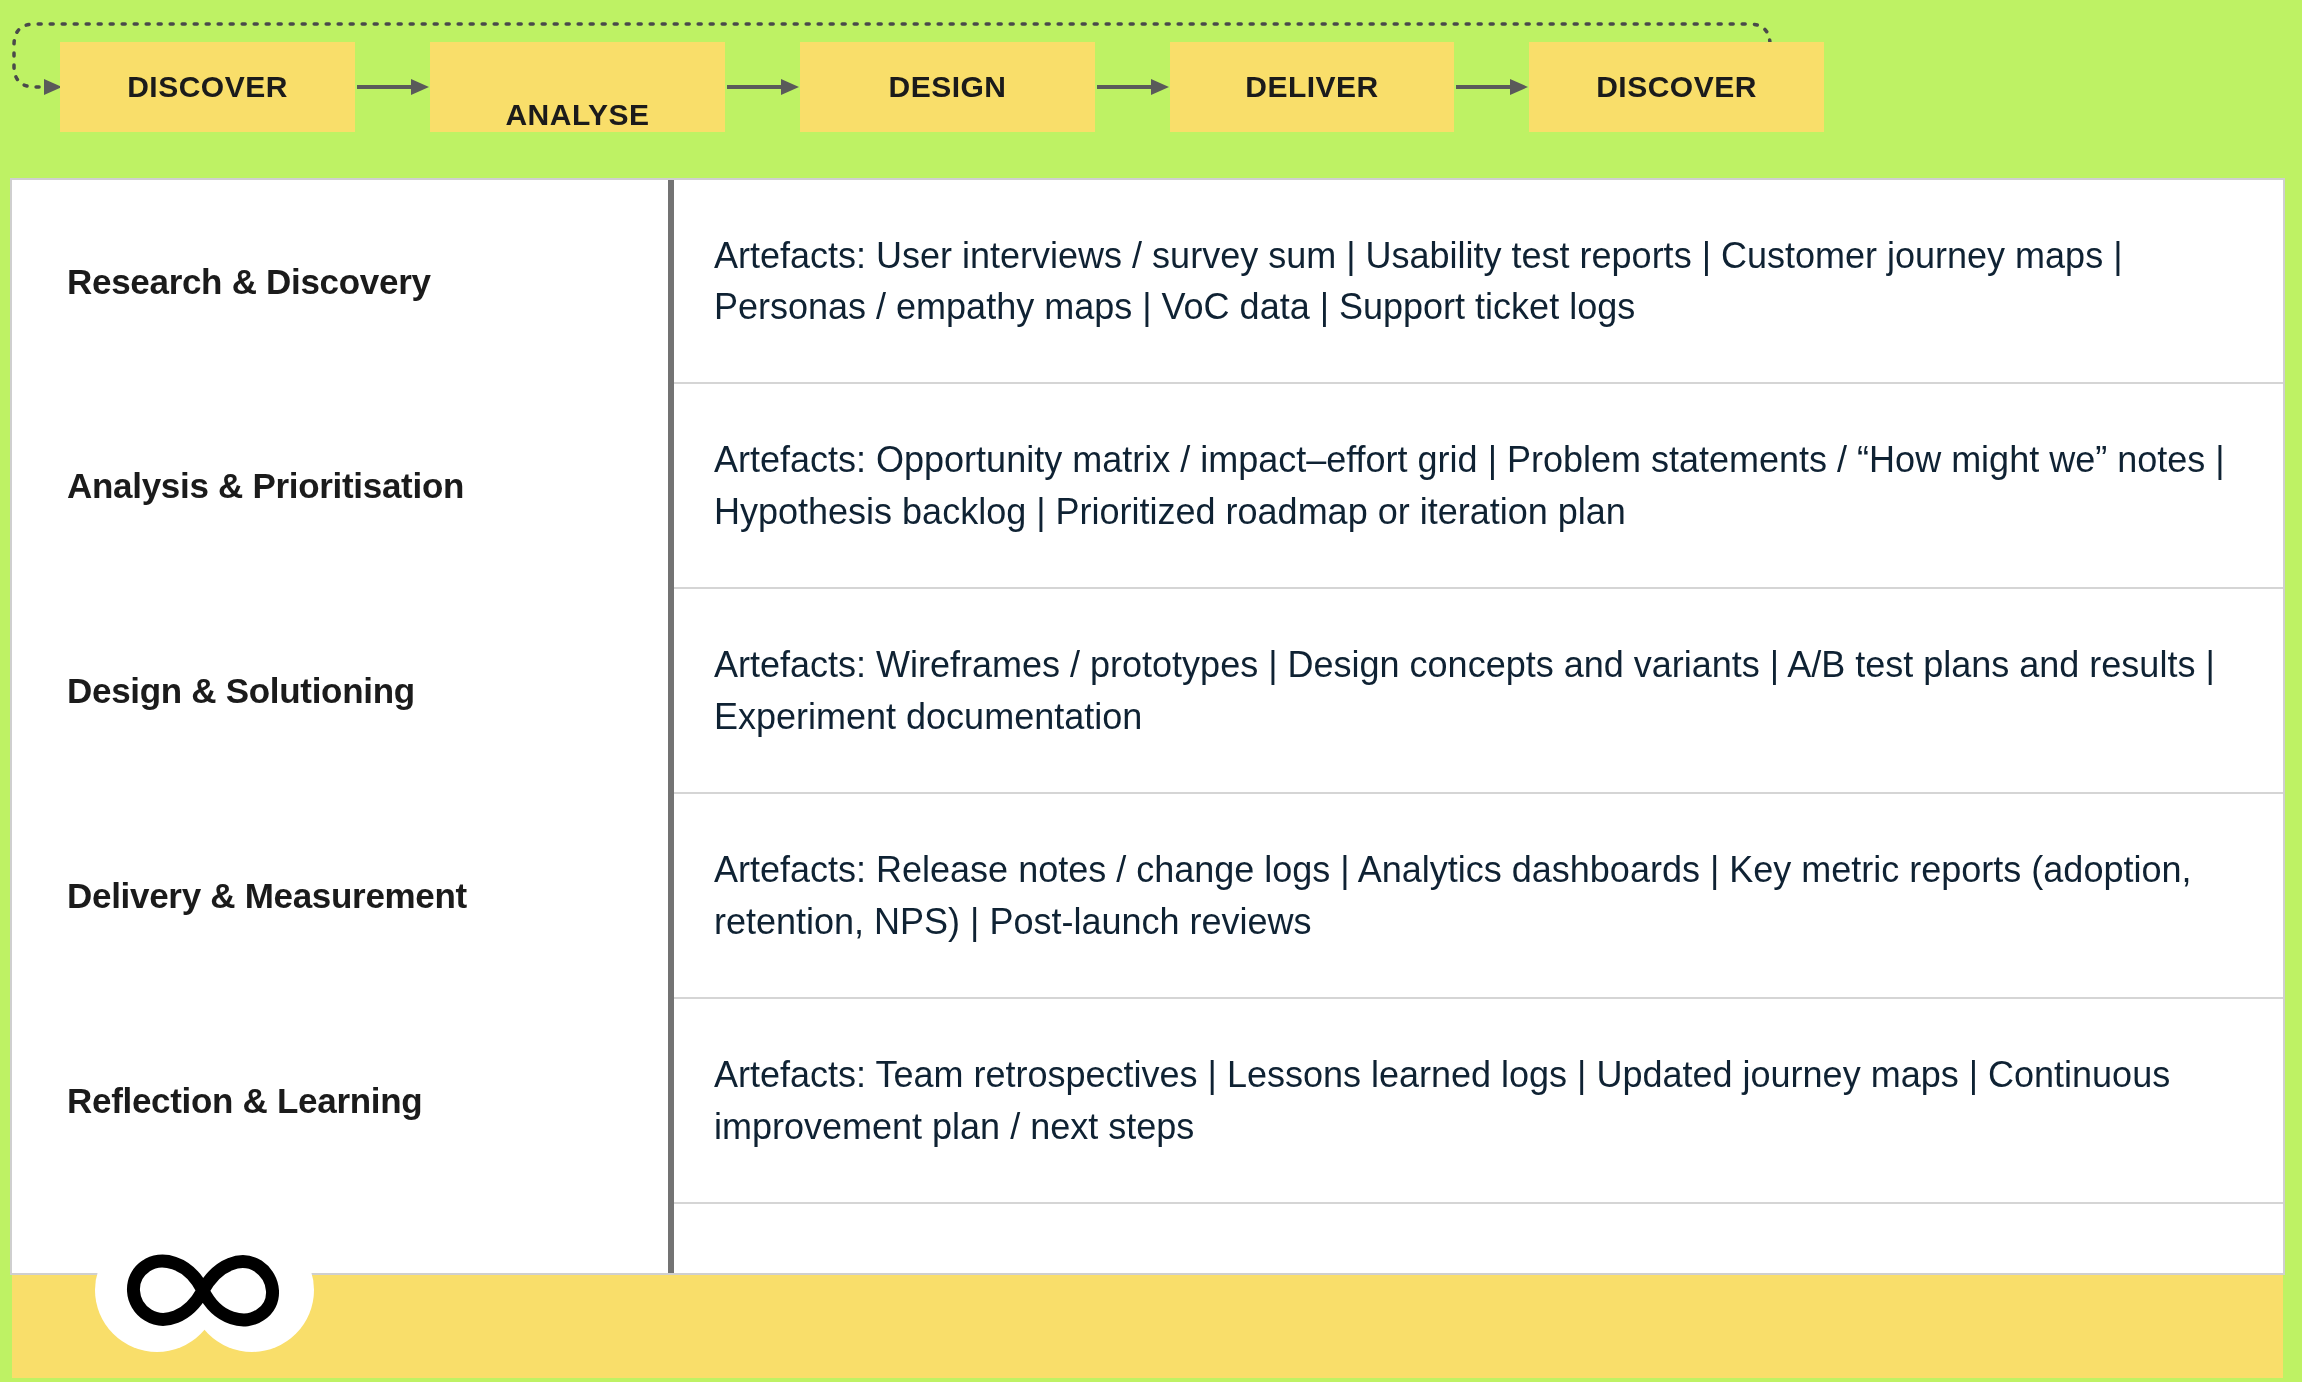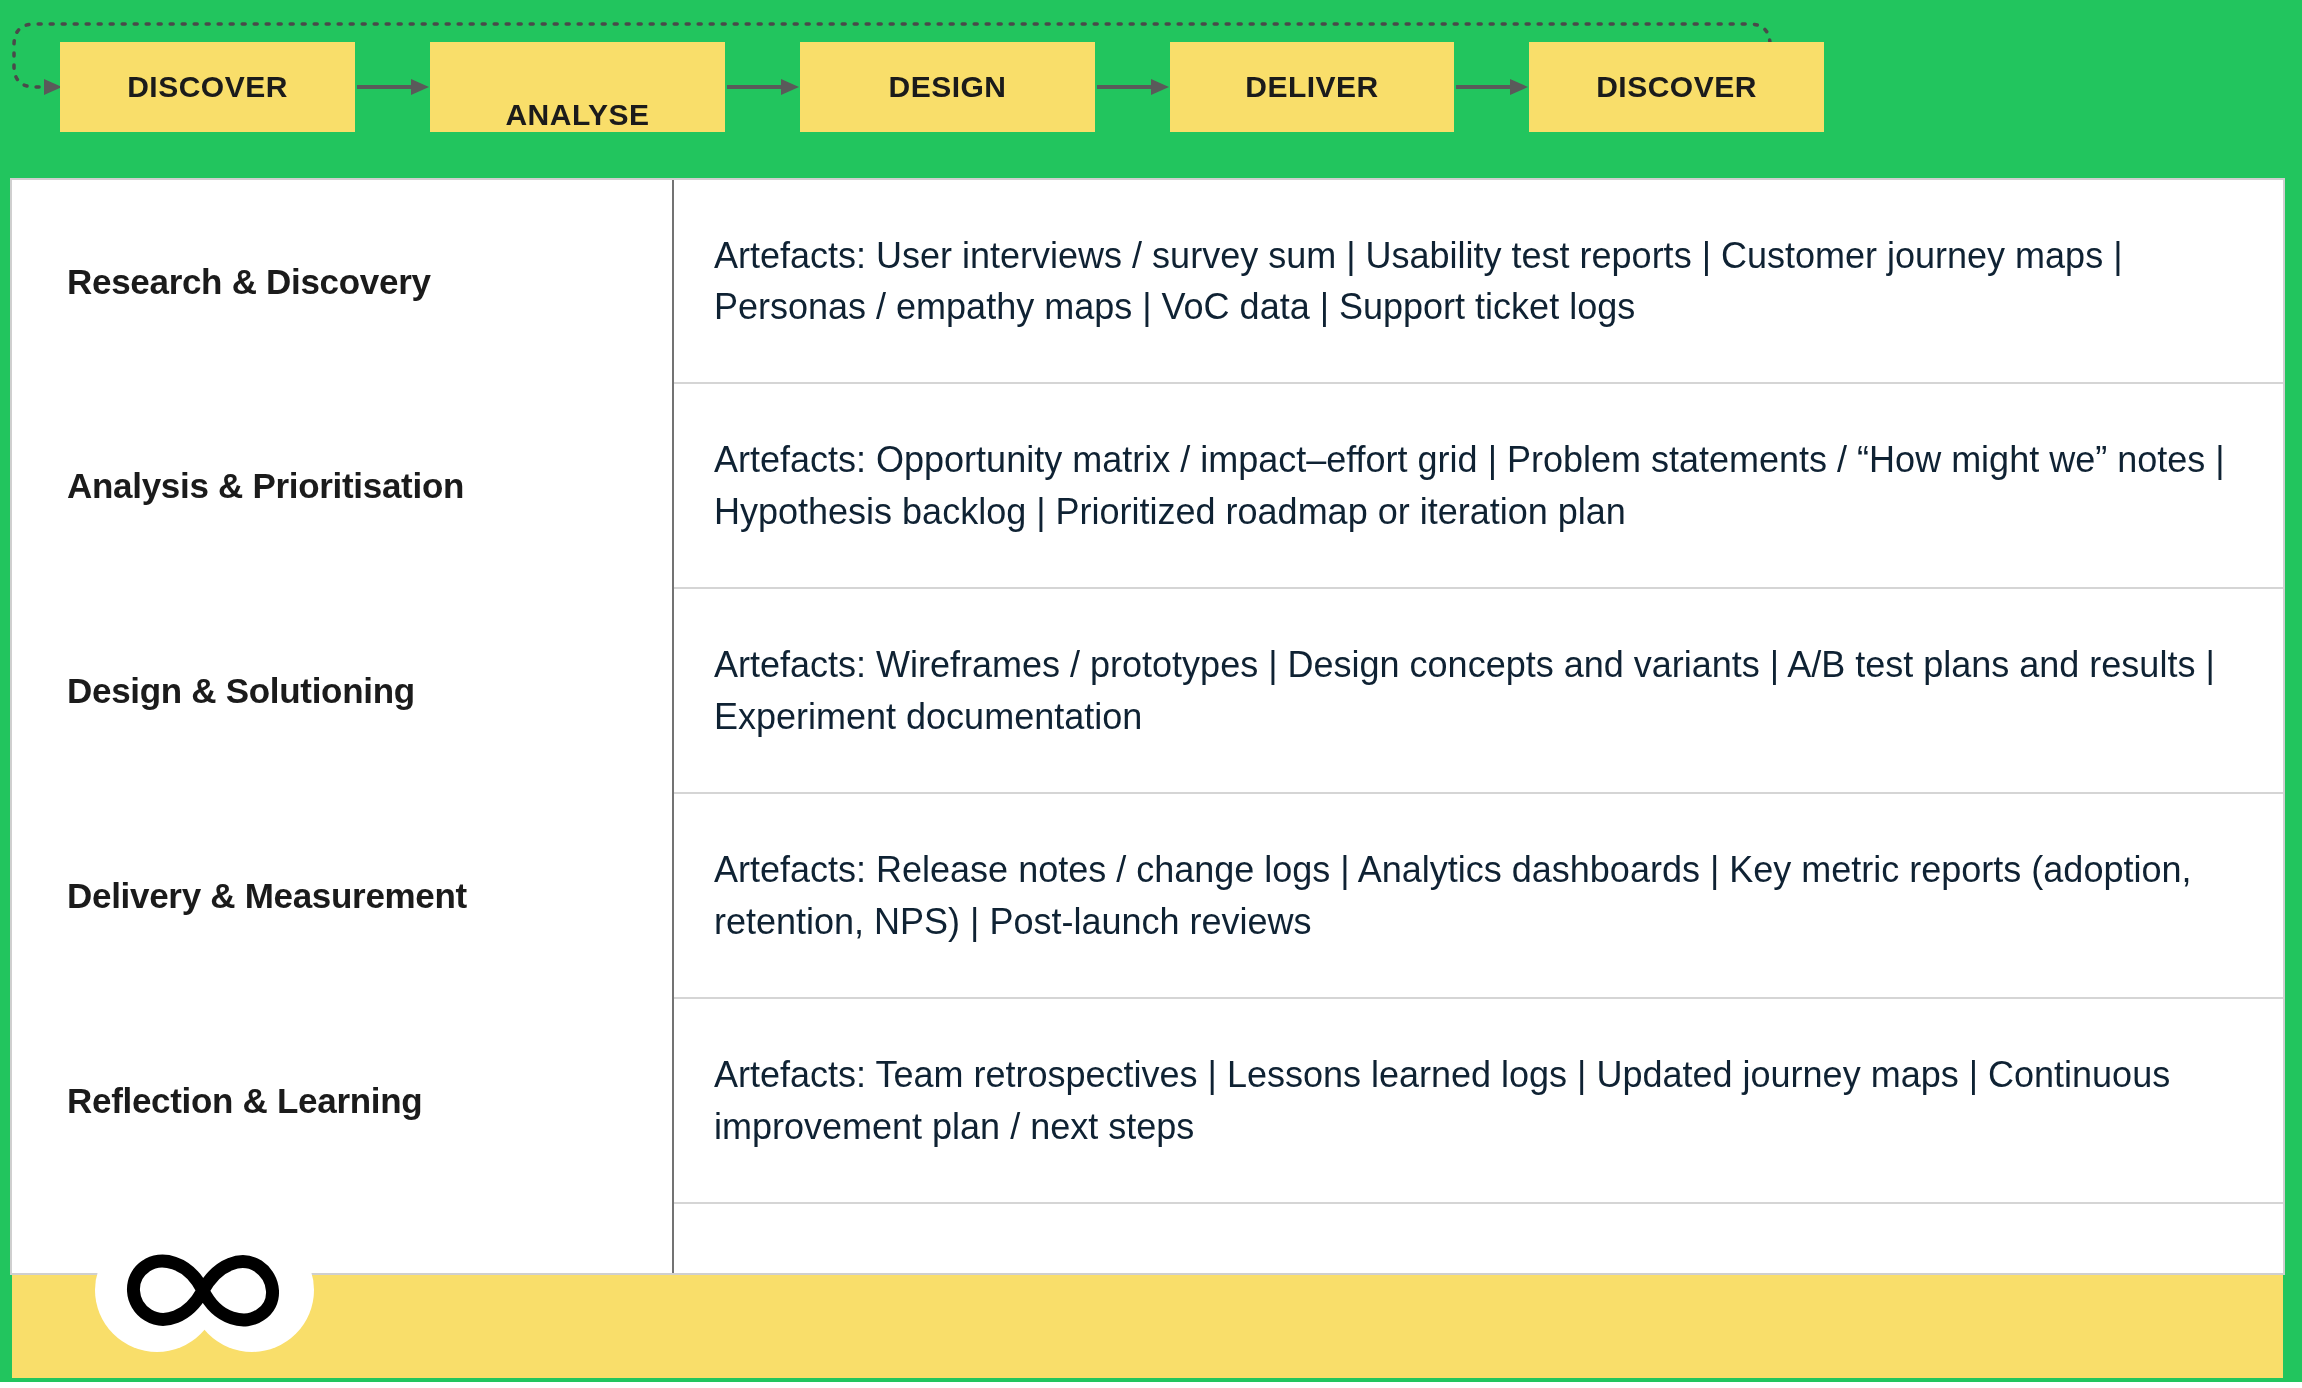--- a/index.html
+++ b/index.html
@@ -10,21 +10,21 @@
     height: 1388px;
     background: #ffffff;
     font-family: "Liberation Sans", sans-serif;
     overflow: hidden;
   }
 
   #slide {
     position: relative;
     width: 2302px;
     height: 1388px;
-    background: #22c55e;
+    background: #bef264;
     padding-left: 36px;
   }
 
   
   #flow-strip {
     position: absolute;
     left: 0;
     top: 0;
     width: 2302px;
     height: 175px;
@@ -86,21 +86,21 @@
     height: 1097px;
     border: 2px solid #cfcfcf;
     background: #ffffff;
     display: flex;
     flex-direction: row;
   }
 
   #phase-column {
     width: 662px;
     flex: 0 0 662px;
-    border-right: 2px solid #737373;
+    border-right: 6px solid #737373;
     display: flex;
     flex-direction: column;
   }
 
   #artefact-column {
     flex: 1 1 auto;
     display: flex;
     flex-direction: column;
   }
 

